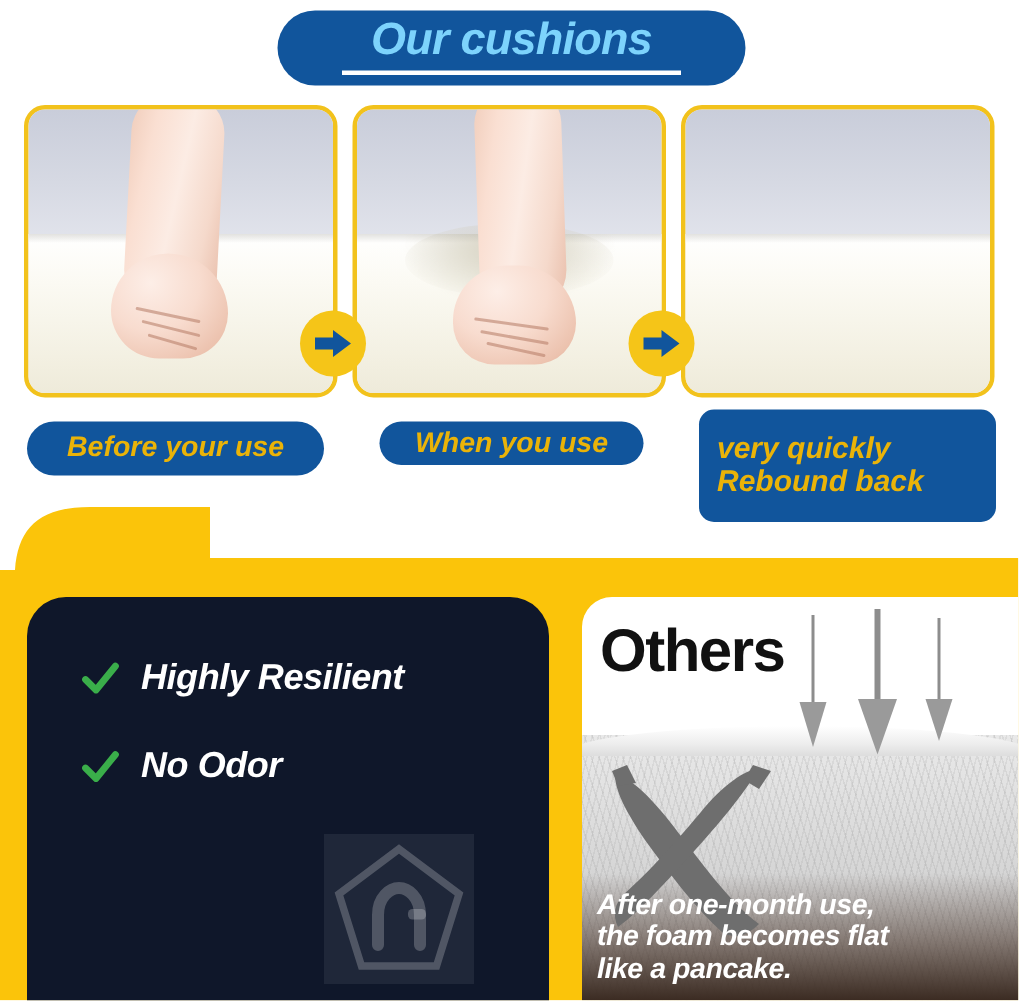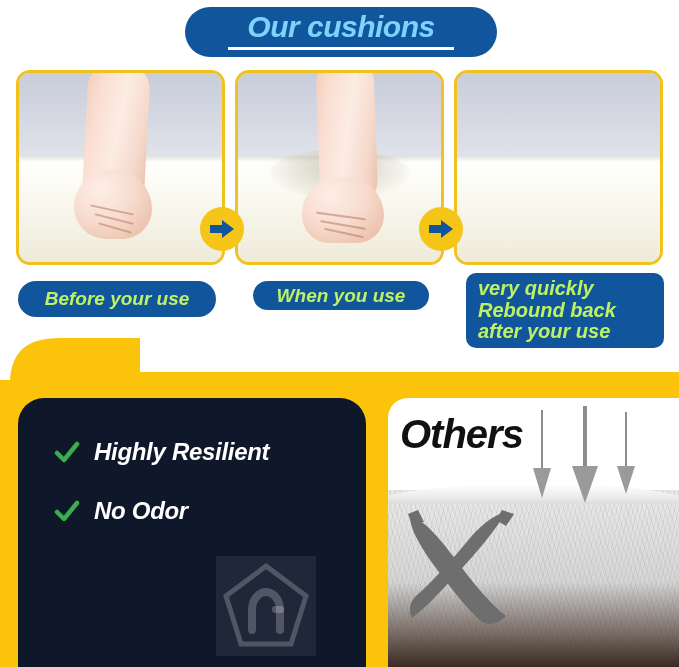--- a/index.html
+++ b/index.html
@@ -173,21 +173,21 @@
     justify-content: center;
     z-index: 5;
   }
   .arrow-badge.a1 { left: 200px; }
   .arrow-badge.a2 { left: 419px; }
 
   
   .cap-pill {
     position: absolute;
     background: #11559C;
-    color: #bef264;
+    color: #eab308;
     font-weight: bold;
     font-style: italic;
     display: flex;
     align-items: center;
     justify-content: center;
     box-sizing: border-box;
   }
   .cap-before {
     left: 18px;
     top: 281px;
@@ -293,21 +293,20 @@
     background: #ffffff;
     border-radius: 20px 0 0 0;
     overflow: hidden;
   }
   .others-title {
     position: absolute;
     left: 12px;
     top: 14px;
     font-size: 40px;
     font-weight: bold;
-    font-style: italic;
     color: #111111;
     letter-spacing: -1px;
     z-index: 4;
   }
   
   .flat-foam {
     position: absolute;
     left: -10px;
     right: -10px;
     top: 92px;
@@ -414,21 +413,20 @@
         <div class="foam-edge-shadow"></div>
       </div>
     </div>
   </div>
 
   <div class="cap-pill cap-before">Before your use</div>
   <div class="cap-pill cap-when">When you use</div>
   <div class="cap-pill cap-rebound">
     <span>very  quickly</span>
     <span>Rebound back</span>
-    <span>after your use</span>
   </div>
 
   <div class="yellow-band"></div>
   <svg class="yellow-curve" width="140" height="48" viewBox="0 0 140 48">
     <path d="M0 48 L0 14 C0 14 6 0 40 0 C96 0 120 0 140 0 L140 48 Z" fill="#FBC40A"></path>
     <path d="M0 14 C0 14 6 0 40 0 C96 0 120 0 140 0 L140 46 L0 46 Z" fill="none"></path>
     <path d="M0 0 L0 16 C10 4 22 2 46 2 L140 2 L140 0 Z" fill="#ffffff"></path>
     <path d="M0 2 C0 2 2 0 0 0 Z" fill="#ffffff"></path>
   </svg>
   <svg style="position:absolute;left:0;top:328px;width:150px;height:52px;" viewBox="0 0 150 52">
@@ -482,15 +480,20 @@
       </g>
     </svg>
 
     <svg class="x-mark" width="130" height="125" viewBox="0 0 130 125">
       <path d="M16 10 C30 14 44 30 62 54 C80 78 96 98 112 110 C104 118 96 120 88 116 C70 100 52 76 36 54 C24 36 16 22 16 10 Z" fill="#6e6e6e"></path>
       <path d="M112 6 C104 20 90 38 70 60 C50 82 32 102 18 112 C14 104 16 96 22 90 C38 76 58 54 76 32 C90 16 102 8 112 6 Z" fill="#6e6e6e"></path>
       <path d="M14 8 L24 4 L30 16 L18 18 Z" fill="#6e6e6e"></path>
       <path d="M108 4 L120 8 L112 20 L102 14 Z" fill="#6e6e6e"></path>
     </svg>
 
+    <div class="caption-others">
+      <div>After one-month use,</div>
+      <div>the foam becomes flat</div>
+      <div>like a pancake.</div>
+    </div>
   </div>
 
 </div>
 
 </body></html>

